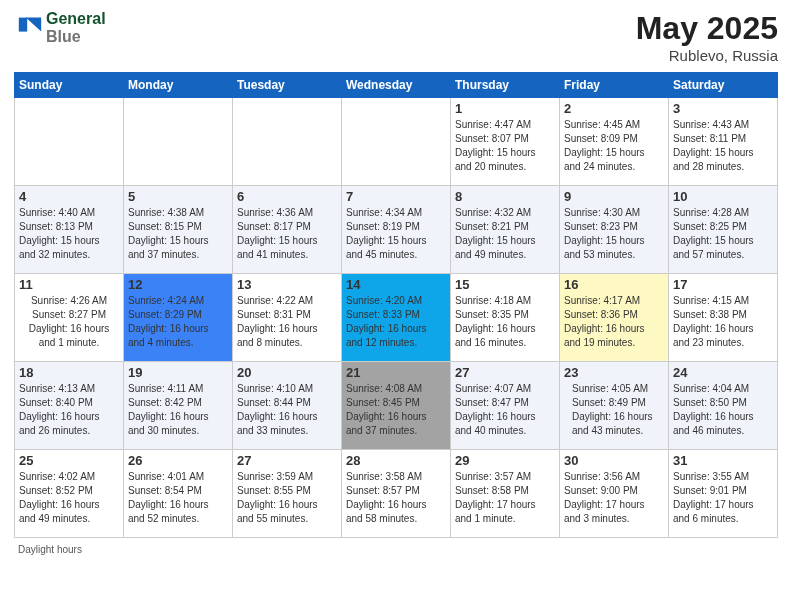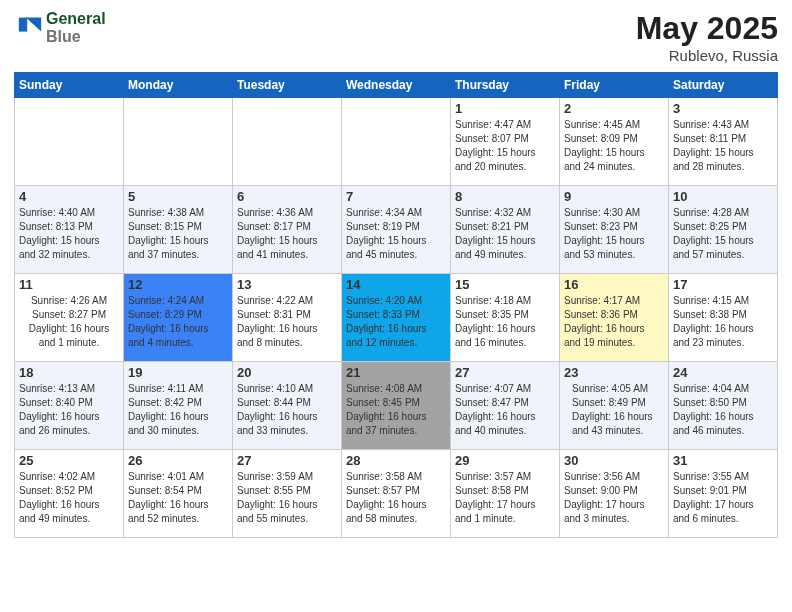--- a/index.html
+++ b/index.html
@@ -358,13 +358,16 @@
             <span class="day-number">31</span>
             <div class="day-info" style="white-space: pre-line;">Sunrise: 3:55 AM
 Sunset: 9:01 PM
 Daylight: 17 hours
 and 6 minutes.</div>
           </td>
         </tr>
       </tbody>
   </table>
 
+  <div class="footer">
+    <span>Daylight hours</span>
+  </div>
 </div>
 
 </body></html>

